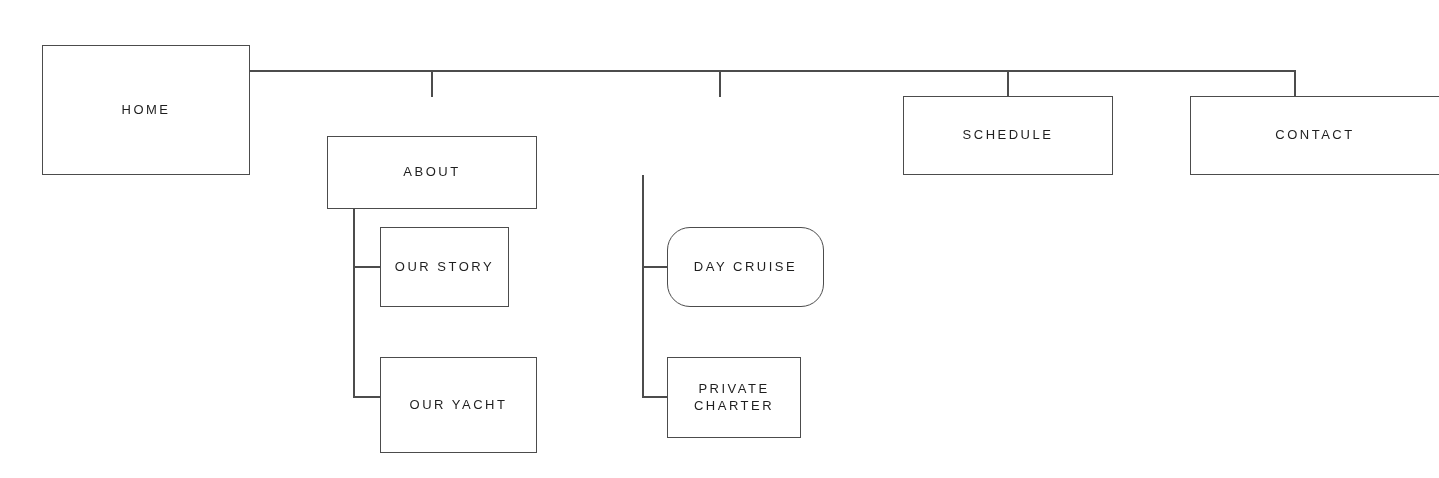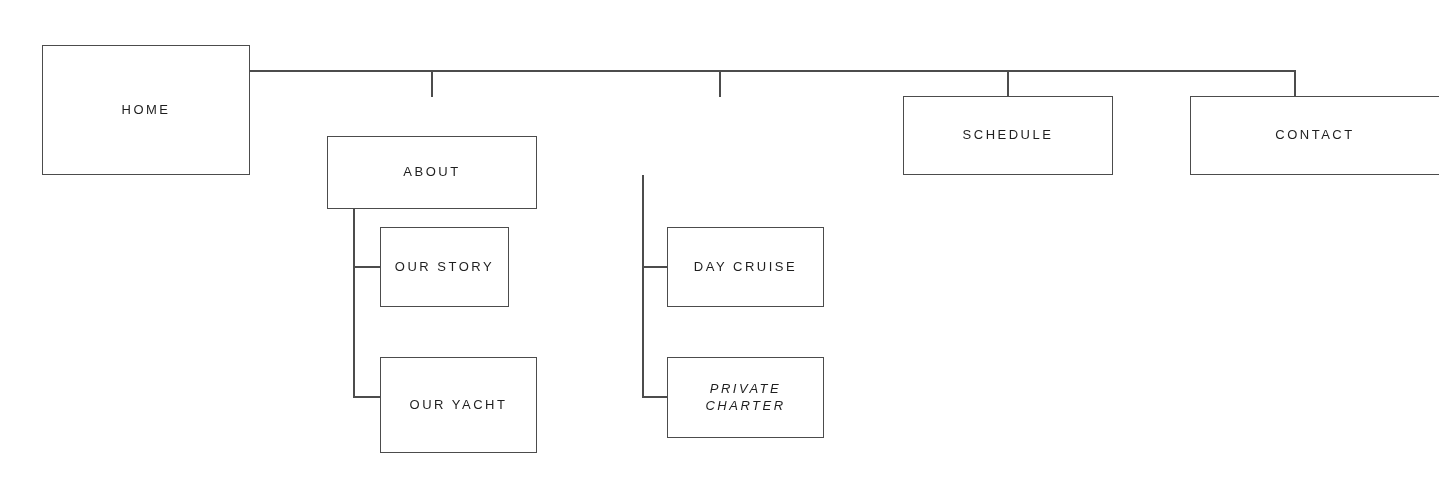--- a/index.html
+++ b/index.html
@@ -33,22 +33,22 @@
     padding: 0 10px;
   }
   
   .n-home            { left: 42px;   top: 45px;  width: 208px; height: 130px; }
   .n-about           { left: 327px;  top: 96px;  width: 210px; height: 73px; margin-top: 40px; }
   .n-booking         { left: 615px;  top: 96px;  width: 210px; height: 79px; }
   .n-schedule        { left: 903px;  top: 96px;  width: 210px; height: 79px; }
   .n-contact         { left: 1190px; top: 96px;  width: 250px; height: 79px; }
   .n-our-story       { left: 380px;  top: 227px; width: 129px; height: 80px; }
   .n-our-yacht       { left: 380px;  top: 357px; width: 157px; height: 96px; }
-  .n-day-cruise      { left: 667px;  top: 227px; width: 157px; height: 80px; }
-  .n-private-charter { left: 667px;  top: 357px; width: 157px; height: 81px; font-style: italic; }
+  .n-day-cruise      { left: 667px;  top: 227px; width: 157px; height: 80px; border-radius: 23px; }
+  .n-private-charter { left: 667px;  top: 357px; width: 134px; height: 81px; }
 
   
   .line {
     position: absolute;
     background: #4c4c4c;
   }
   .l-trunk            { left: 250px;  top: 70px;  width: 1046px; height: 2px; }
   .l-drop-about       { left: 431px;  top: 70px;  width: 2px;  height: 27px; }
   .l-drop-booking     { left: 719px;  top: 70px;  width: 2px;  height: 27px; }
   .l-drop-schedule    { left: 1007px; top: 70px;  width: 2px;  height: 27px; }

